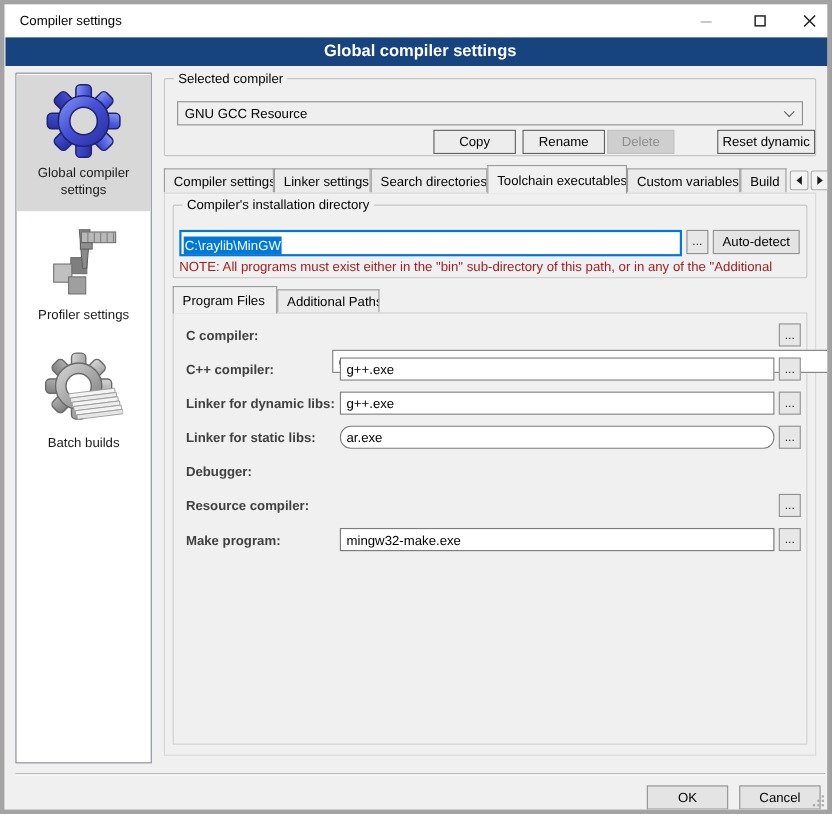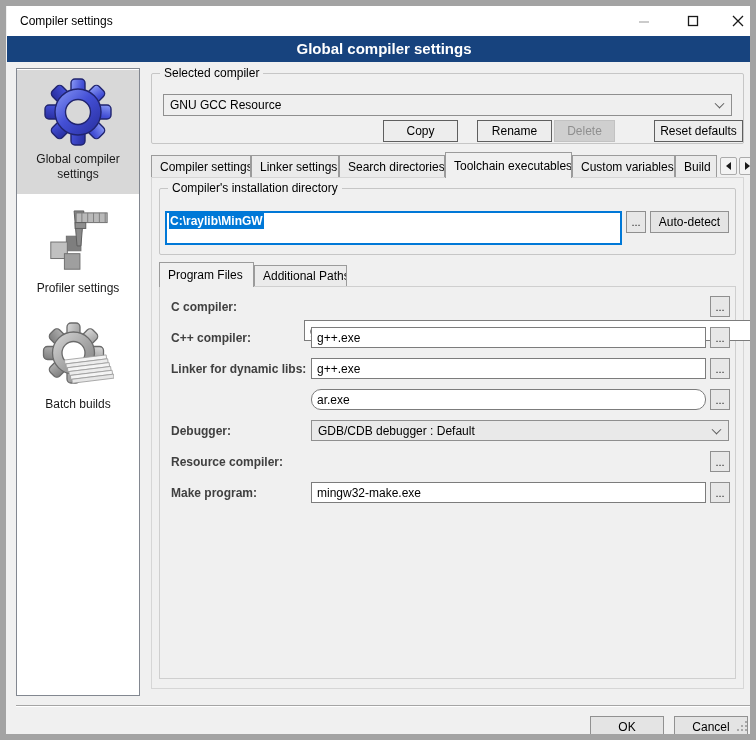--- a/index.html
+++ b/index.html
@@ -1,17 +1,17 @@
 <!DOCTYPE html>
 <html><head>
 <meta charset="utf-8">
 <style>
   html,body{margin:0;padding:0;background:#555;}
   *{box-sizing:border-box;font-family:"Liberation Sans",sans-serif;}
-  #win{position:relative;width:756px;height:740px;background:#f0f0f0;border:6px solid #a3a3a3;overflow:hidden;}
+  #win{position:relative;width:756px;height:740px;background:#f0f0f0;border:4px solid #a3a3a3;overflow:hidden;}
   
   #titlebar{position:absolute;left:1px;top:0;width:754px;height:30px;background:#ffffff;}
   #title-text{position:absolute;left:13px;top:0;line-height:30px;font-size:12px;color:#000;}
   .tbtn{position:absolute;top:0;width:40px;height:30px;display:flex;align-items:center;justify-content:center;background:transparent;border:0;padding:0;}
   
   #banner{position:absolute;left:1px;top:30px;width:754px;height:26px;background:#17437e;color:#fff;
           font-size:15px;font-weight:bold;text-align:center;line-height:25px;}
   
   #sidebar{position:absolute;left:10px;top:62px;width:124px;height:628px;background:#fff;border:1px solid #828790;}
   .side-item{position:absolute;left:0;width:122px;display:flex;flex-direction:column;align-items:center;justify-content:flex-start;cursor:default;}
@@ -33,21 +33,21 @@
   .tab{position:absolute;border:1px solid #9b9b9b;border-bottom:none;background:#ebebeb;font-size:12px;color:#000;
        display:flex;align-items:center;padding:0 8px;white-space:nowrap;overflow:hidden;}
   .tab.active{background:#f0f0f0;z-index:3;}
   .tabpage{position:absolute;border:1px solid #d6d6d6;background:#f0f0f0;}
   .tab-scroll{position:absolute;width:17px;height:18px;background:#f3f3f3;border:1px solid #ababab;border-radius:2px;display:flex;align-items:center;justify-content:center;padding:0;}
   .tri-left{width:0;height:0;border-top:4px solid transparent;border-bottom:4px solid transparent;border-right:5px solid #1a1a1a;}
   .tri-right{width:0;height:0;border-top:4px solid transparent;border-bottom:4px solid transparent;border-left:5px solid #1a1a1a;}
   
   .flabel{position:absolute;font-size:12px;color:#404040;line-height:22px;font-weight:bold;}
   .ftext{position:absolute;height:21px;border:1px solid #7c7c7c;background:#fff;font-size:12px;color:#000;padding:0 5px;}
-  #install-dir-input{position:absolute;height:34px;border:2px solid #0078d7;background:#fff;font-size:12px;display:flex;align-items:flex-start;padding-left:2px;font-weight:bold;}
+  #install-dir-input{position:absolute;height:24px;border:2px solid #0078d7;background:#fff;font-size:12px;display:flex;align-items:flex-end;padding-left:2px;}
   #install-dir-input .sel{background:#0078d7;color:#fff;padding:1px 1px;}
   #note-line{position:absolute;font-size:12px;color:#a02025;white-space:nowrap;overflow:hidden;}
   
   #footer-divider{position:absolute;left:10px;top:699px;width:736px;height:2px;border-top:1px solid #a5a5a5;border-bottom:1px solid #fff;}
   #resize-grip{position:absolute;right:3px;bottom:3px;width:10px;height:10px;}
   #resize-grip i{position:absolute;width:2px;height:2px;background:#a8a8a8;}
 </style>
 </head>
 <body>
 
@@ -141,24 +141,24 @@
     </div>
   </div>
 
   <div class="groupbox" style="left:145px;top:67px;width:593px;height:71px;">
     <span class="grouplegend">Selected compiler</span>
   </div>
   <div class="combo" style="left:157px;top:88px;width:569px;height:22px;">
     <span>GNU GCC Resource</span>
     <span class="chev"></span>
   </div>
-  <button class="btn" style="left:377px;top:114px;width:75px;">Copy</button>
+  <button class="btn" style="left:390px;top:114px;width:75px;">Copy</button>
   <button class="btn" style="left:471px;top:114px;width:75px;">Rename</button>
   <button class="btn" disabled="" style="left:548px;top:114px;width:61px;">Delete</button>
-  <button class="btn" style="left:648px;top:114px;width:89px;">Reset defaults</button>
+  <button class="btn" style="left:648px;top:114px;width:89px;">Reset dynamic</button>
 
   <div class="tab" style="left:145px;top:149px;width:100px;height:22px;">Compiler settings</div>
   <div class="tab" style="left:245px;top:149px;width:88px;height:22px;">Linker settings</div>
   <div class="tab" style="left:333px;top:149px;width:106px;height:22px;">Search directories</div>
   <div class="tab active" style="left:439px;top:146px;width:127px;height:26px;">Toolchain executables</div>
   <div class="tab" style="left:566px;top:149px;width:103px;height:22px;">Custom variables</div>
   <div class="tab" style="left:669px;top:149px;width:42px;height:22px;">Build</div>
   <button class="tab-scroll" style="left:714px;top:151px;">
       <span class="tri-left"></span>
     </button>
@@ -169,45 +169,43 @@
   <div class="tabpage" style="left:145px;top:171px;width:593px;height:512px;"></div>
 
   <div class="groupbox" style="left:153px;top:182px;width:577px;height:67px;">
     <span class="grouplegend">Compiler's installation directory</span>
   </div>
   <div id="install-dir-input" style="left:159px;top:205px;width:457px;">
     <span class="sel">C:\raylib\MinGW</span>
   </div>
   <button class="browse" style="left:620px;top:205px;">...</button>
   <button class="btn dim-border" style="left:644px;top:205px;width:79px;">Auto-detect</button>
+  <div id="note-line" style="left:159px;top:231px;width:566px;">NOTE: All programs must exist either in the "bin" sub-directory of this path, or in any of the "Additional</div>
 
   <div class="tab active" style="left:153px;top:256px;width:95px;height:25px;">Program Files</div>
   <div class="tab" style="left:248px;top:259px;width:93px;height:21px;">Additional Paths</div>
   <div class="tabpage" style="left:153px;top:280px;width:577px;height:393px;border-color:#cfcfcf;"></div>
 
   <span class="flabel" style="left:165px;top:290px;">C compiler:</span>
   <input class="ftext" style="left: 298px; top: 290px; width: 453px; margin-top: 24px;" value="gcc.exe">
   <button class="browse" style="left:704px;top:290px;height:21px;">...</button>
 
   <span class="flabel" style="left:165px;top:321px;">C++ compiler:</span>
   <input class="ftext" style="left: 305px; top: 321px; width: 395px;" value="g++.exe">
   <button class="browse" style="left:704px;top:321px;height:21px;">...</button>
 
   <span class="flabel" style="left:165px;top:352px;">Linker for dynamic libs:</span>
   <input class="ftext" style="left: 305px; top: 352px; width: 395px;" value="g++.exe">
   <button class="browse" style="left:704px;top:352px;height:21px;">...</button>
 
+  <span class="flabel" style="left:165px;top:383px;">Linker for static libs:</span>
   <input class="ftext" style="left: 305px; top: 383px; width: 395px; border-radius: 10px;" value="ar.exe">
   <button class="browse" style="left:704px;top:383px;height:21px;">...</button>
 
   <span class="flabel" style="left:165px;top:414px;">Debugger:</span>
-  <div class="combo" style="left:305px;top:414px;width:418px;height:21px;background:#e9e9e9;">
-    <span>GDB/CDB debugger : Default</span>
-    <span class="chev"></span>
-  </div>
 
   <span class="flabel" style="left:165px;top:445px;">Resource compiler:</span>
   <input class="ftext" style="left: 305px; top: 445px; width: 395px; margin-top: 31px;" value="windres.exe">
   <button class="browse" style="left:704px;top:445px;height:21px;">...</button>
 
   <span class="flabel" style="left:165px;top:476px;">Make program:</span>
   <input class="ftext" style="left: 305px; top: 476px; width: 395px;" value="mingw32-make.exe">
   <button class="browse" style="left:704px;top:476px;height:21px;">...</button>
 
   <div id="footer-divider"></div>

